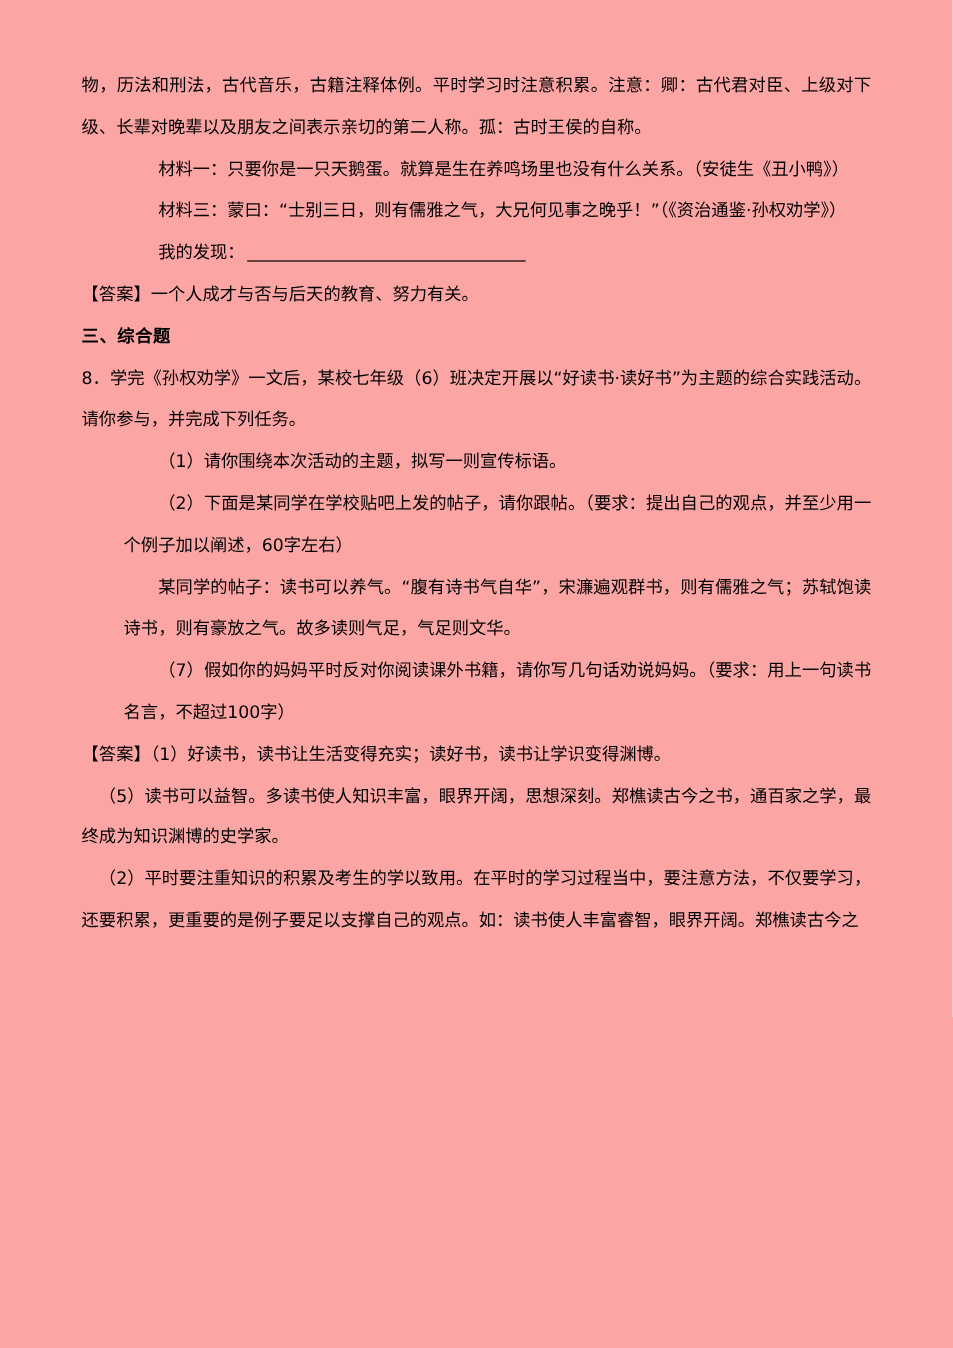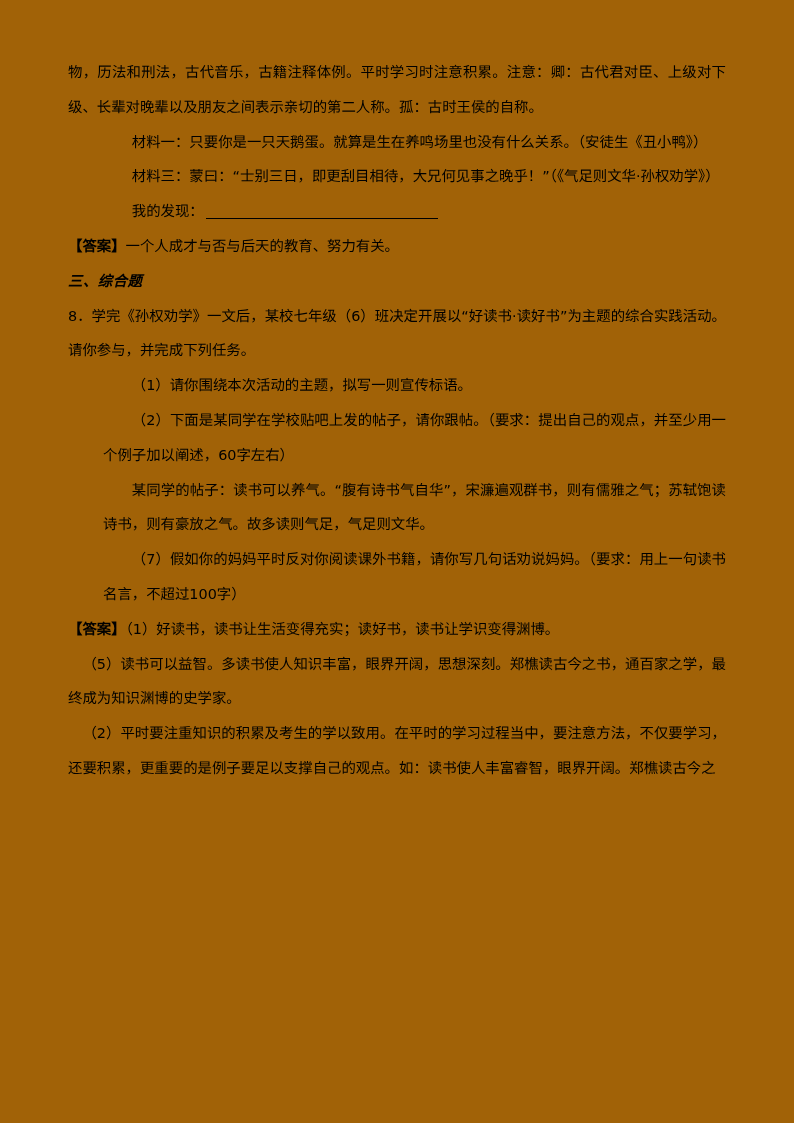--- a/index.html
+++ b/index.html
@@ -13,21 +13,21 @@
     font-family: "DejaVu Sans", "Liberation Sans", sans-serif;
     color: #000000;
     overflow: hidden;
   }
   .page {
     position: relative;
     width: 794px;
     height: 1123px;
     box-sizing: border-box;
     padding: 55px 68px 0 68px;
-    background: #a16207;
+    background: #fca5a5;
   }
   .doc {
     width: 658px;
     font-size: 14.4px;
     line-height: 34.8px;
   }
   
   .para {
     margin: 0;
     text-align: justify;
@@ -44,24 +44,23 @@
     text-indent: 1em;
   }
   .noindent {
     text-indent: 0;
   }
   .section-head {
     margin: 0;
     font-weight: bold;
     text-indent: 0;
     letter-spacing: 0.5px;
-    font-style: italic;
   }
   .tag {
-    font-weight: bold;
+    font-weight: normal;
   }
   .blank-line {
     display: inline-block;
     width: 232px;
     border-bottom: 1.6px solid #000;
     vertical-align: -3px;
     margin-left: 2px;
   }
 </style>
 </head>
@@ -69,21 +68,21 @@
 
 <div class="page">
   <div class="doc">
 
     <p class="para noindent">物，历法和刑法，古代音乐，古籍注释体例。平时学习时注意积累。注意：卿：古代君对臣、上级对下级、长辈对晚辈以及朋友之间表示亲切的第二人称。孤：古时王侯的自称。</p>
 
 
     <p class="para indent2">材料一：只要你是一只天鹅蛋。就算是生在养鸣场里也没有什么关系。（安徒生《丑小鸭》）</p>
 
 
-    <p class="para indent2">材料三：蒙曰：“士别三日，即更刮目相待，大兄何见事之晚乎！”（《气足则文华·孙权劝学》）</p>
+    <p class="para indent2">材料三：蒙曰：“士别三日，则有儒雅之气，大兄何见事之晚乎！”（《资治通鉴·孙权劝学》）</p>
 
     <p class="para indent2"><span>我的发现：</span><span class="blank-line"></span></p>
 
     <p class="para noindent"><span class="tag">【答案】</span><span>一个人成才与否与后天的教育、努力有关。</span></p>
 
 
     <p class="section-head">三、综合题</p>
 
     <p class="para noindent">8．学完《孙权劝学》一文后，某校七年级（6）班决定开展以“好读书·读好书”为主题的综合实践活动。请你参与，并完成下列任务。</p>
 

